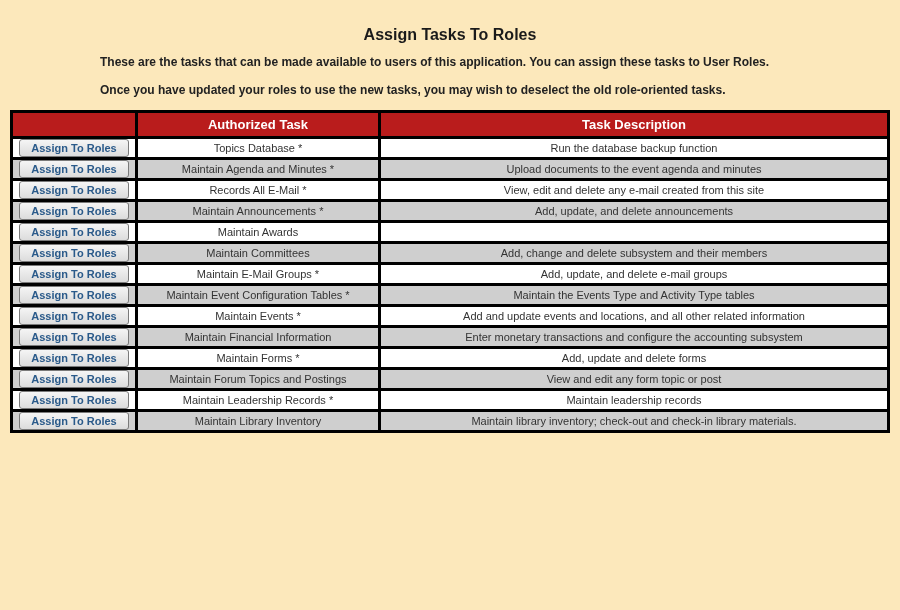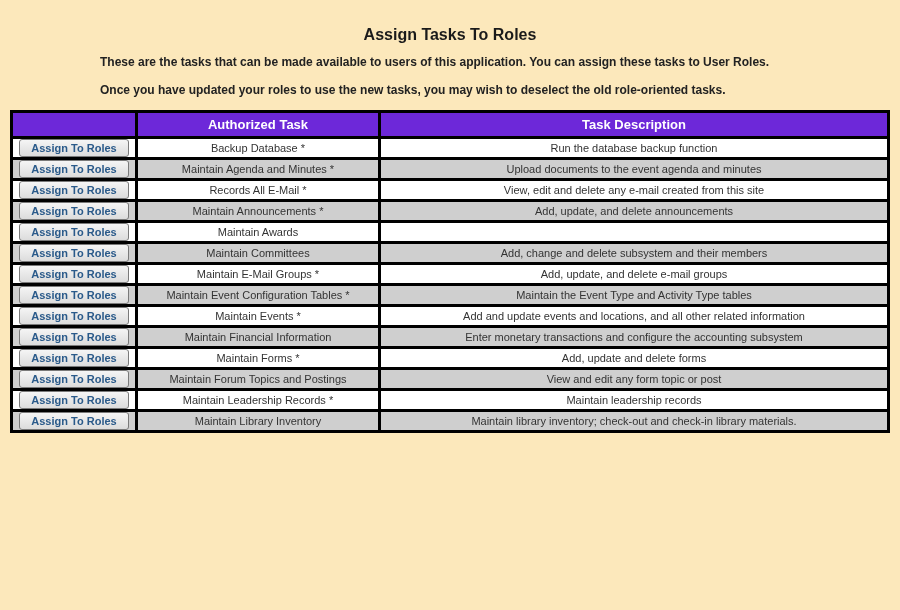--- a/index.html
+++ b/index.html
@@ -45,21 +45,21 @@
   }
 
   table.tasks {
     width: 880px;
     margin: 0 auto;
     border-collapse: separate;
     border-spacing: 3px;
     background: #000;
   }
   table.tasks th {
-    background: #6d28d9;
+    background: #b91c1c;
     color: #fff;
     font-weight: bold;
     font-size: 13px;
     padding: 4px 6px;
     text-align: center;
     border: none;
   }
   table.tasks td {
     font-size: 11px;
     color: #333;
@@ -92,21 +92,21 @@
     <thead>
       <tr class="header">
         <th></th>
         <th>Authorized Task</th>
         <th>Task Description</th>
       </tr>
     </thead>
     <tbody id="tasks-body">
         <tr class="odd">
           <td class="action"><button class="std">Assign To Roles</button></td>
-          <td>Backup Database *</td>
+          <td>Topics Database *</td>
           <td>Run the database backup function</td>
         </tr>
         <tr class="even">
           <td class="action"><button class="std">Assign To Roles</button></td>
           <td>Maintain Agenda and Minutes *</td>
           <td>Upload documents to the event agenda and minutes</td>
         </tr>
         <tr class="odd">
           <td class="action"><button class="std">Assign To Roles</button></td>
           <td>Records All E-Mail *</td>
@@ -128,21 +128,21 @@
           <td>Add, change and delete subsystem and their members</td>
         </tr>
         <tr class="odd">
           <td class="action"><button class="std">Assign To Roles</button></td>
           <td>Maintain E-Mail Groups *</td>
           <td>Add, update, and delete e-mail groups</td>
         </tr>
         <tr class="even">
           <td class="action"><button class="std">Assign To Roles</button></td>
           <td>Maintain Event Configuration Tables *</td>
-          <td>Maintain the Event Type and Activity Type tables</td>
+          <td>Maintain the Events Type and Activity Type tables</td>
         </tr>
         <tr class="odd">
           <td class="action"><button class="std">Assign To Roles</button></td>
           <td>Maintain Events *</td>
           <td>Add and update events and locations, and all other related information</td>
         </tr>
         <tr class="even">
           <td class="action"><button class="std">Assign To Roles</button></td>
           <td>Maintain Financial Information</td>
           <td>Enter monetary transactions and configure the accounting subsystem</td>

